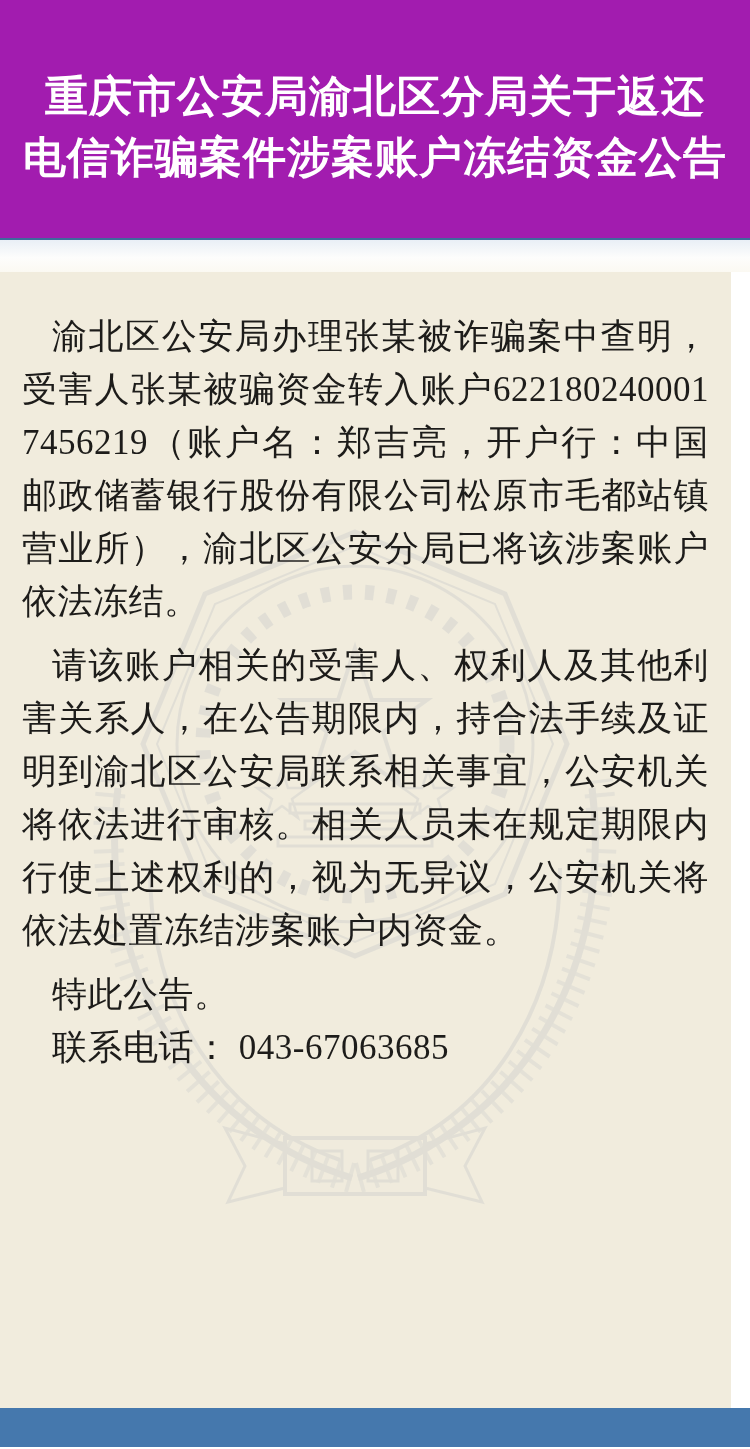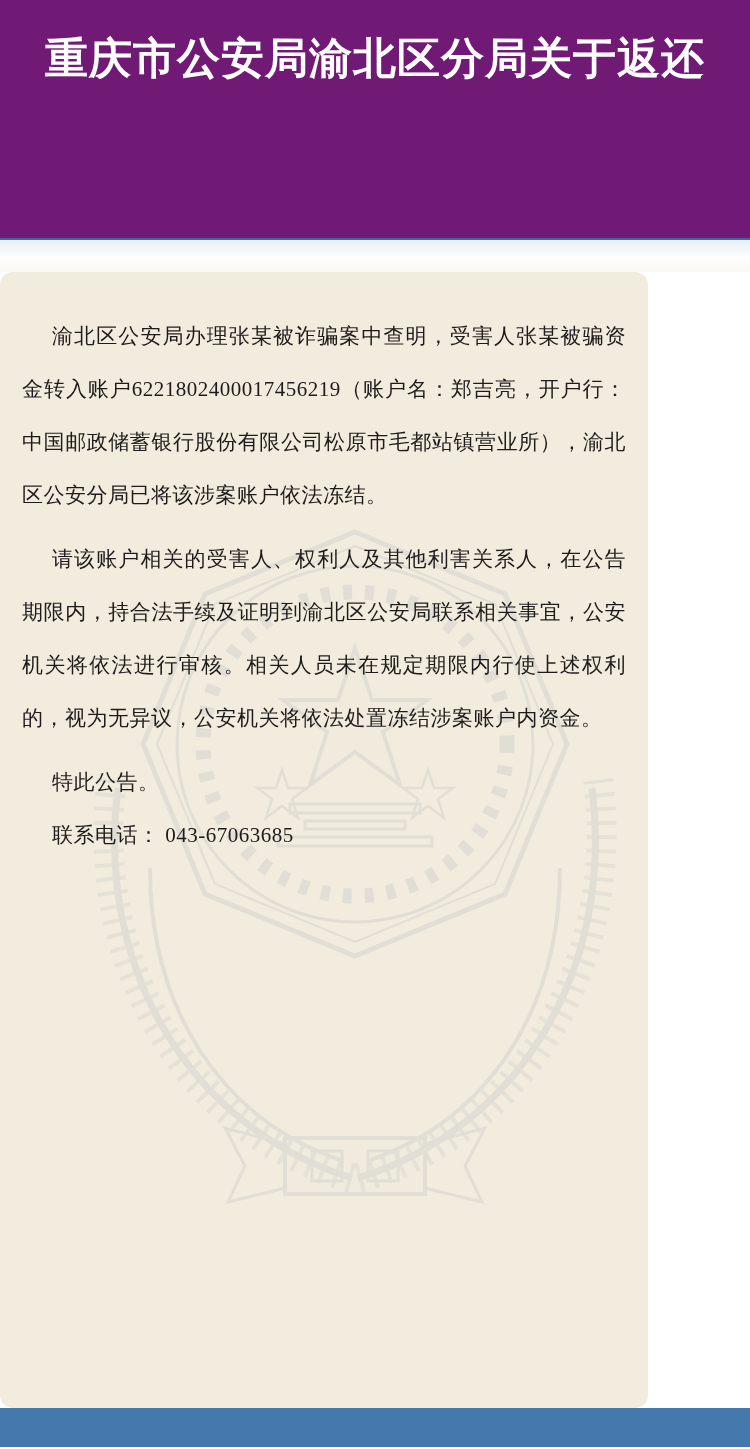--- a/index.html
+++ b/index.html
@@ -8,54 +8,53 @@
     width:750px;height:1449px;
     margin:0 auto;
     overflow:hidden;
     background:#ffffff;
     font-family:"Liberation Serif","DejaVu Serif",serif;
   }
   
   .notice-header{
     position:relative;
     width:750px;height:240px;
-    background:#701a75;
+    background:#a21caf;
     border-bottom:2px solid #3d6b9c;
     box-sizing:border-box;
-    padding-top:28px;
+    padding-top:66px;
     text-align:center;
   }
   .title-line{
     color:#ffffff;
     font-family:"Liberation Sans","DejaVu Sans",sans-serif;
     font-weight:700;
     font-size:43px;
     line-height:61px;
     letter-spacing:1px;
     white-space:nowrap;
   }
   
   .divider-band{
     width:750px;height:32px;
     background:linear-gradient(180deg,#e9eff6 0%,#fdfdfc 55%,#fbf9f2 100%);
   }
   
   .notice-body{
     position:relative;
-    width:648px;height:1136px;
+    width:731px;height:1136px;
     background:#f1ecdd;
     box-sizing:border-box;
     padding:38px 22px 0 22px;
     color:#1d1c1a;
-    font-size:21px;
+    font-size:35px;
     line-height:53px;
     letter-spacing:0.5px;
     text-align:justify;
     word-break:break-all;
-    border-radius:13px;
   }
   .para{
     position:relative;
     margin:0 0 11px 0;
     text-indent:30px;
     z-index:2;
   }
   .para.tight{margin-bottom:0;}
   
   .watermark{
@@ -71,20 +70,21 @@
     background:#4578ad;
   }
 </style>
 </head>
 <body>
 
 <div class="page">
 
   <header class="notice-header">
     <div class="title-line">重庆市公安局渝北区分局关于返还</div>
+    <div class="title-line">电信诈骗案件涉案账户冻结资金公告</div>
   </header>
 
   <div class="divider-band"></div>
 
   <main class="notice-body">
 
     <svg class="watermark" viewBox="0 0 750 780" xmlns="http://www.w3.org/2000/svg">
       <g stroke="#64789a" fill="none" opacity="0.11">
 
         <polygon points="355,44 505,106 567,256 505,406 355,468 205,406 143,256 205,106" stroke-width="5"></polygon>

